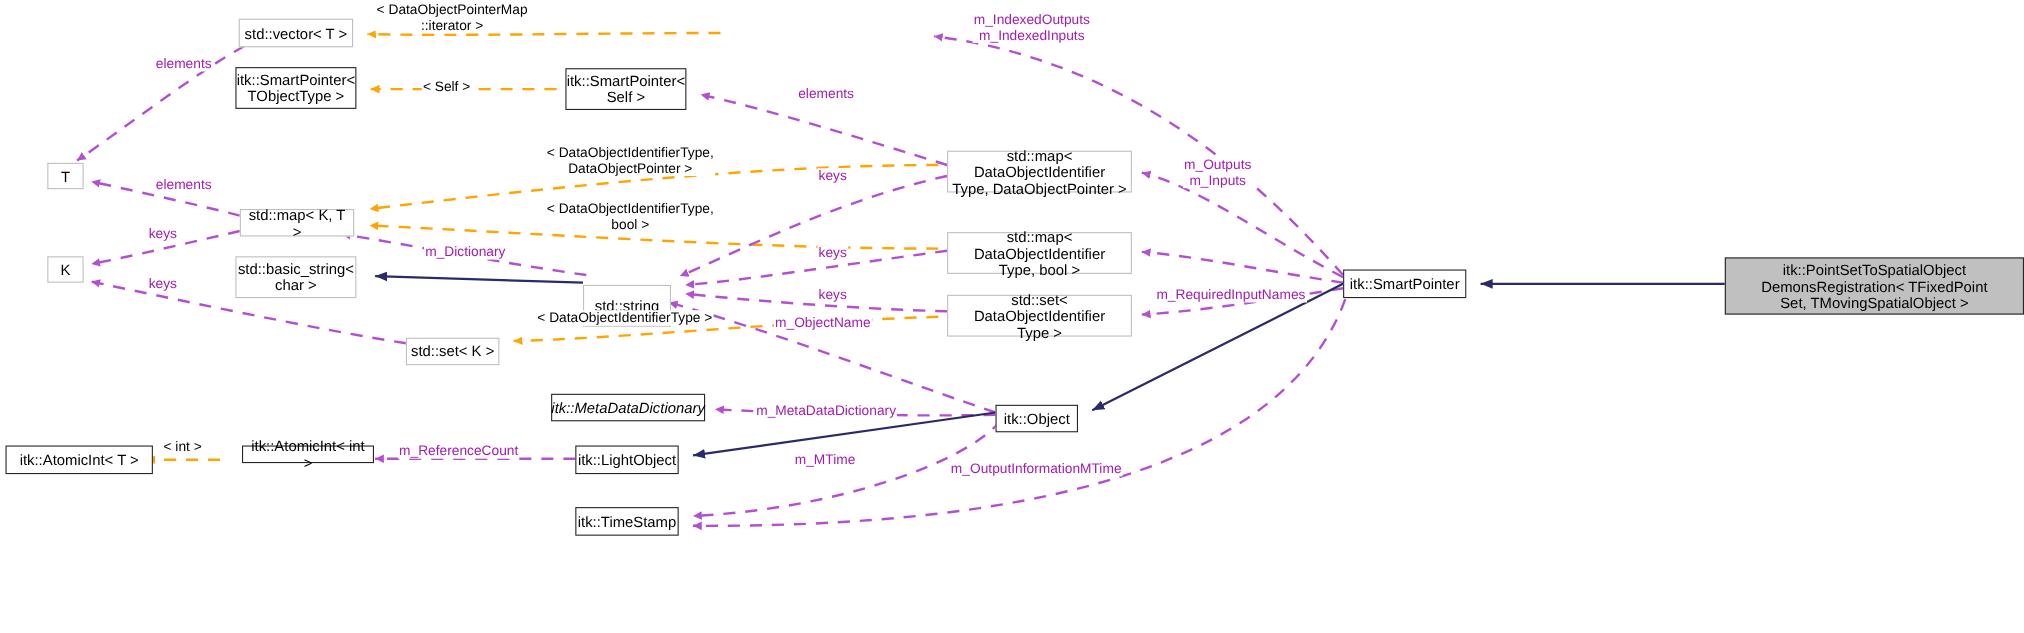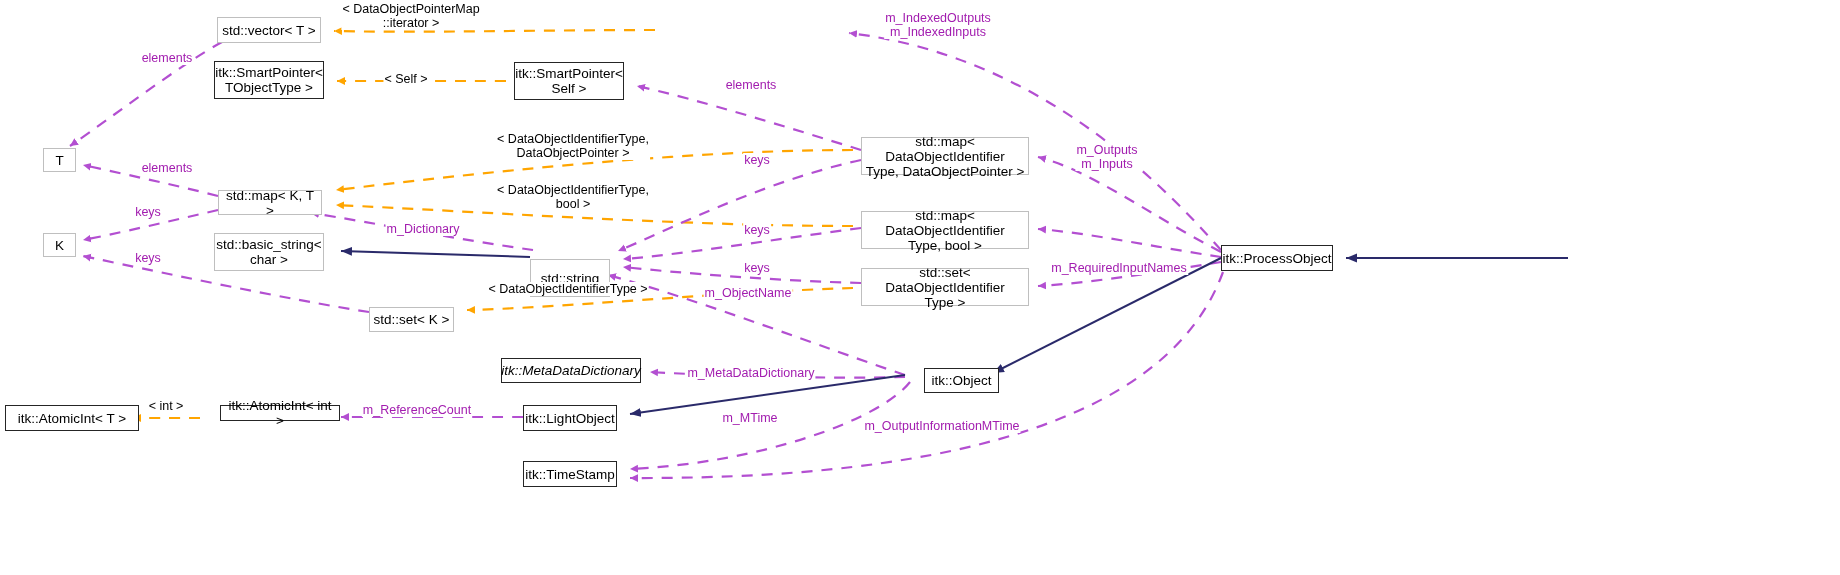--- a/index.html
+++ b/index.html
@@ -125,26 +125,29 @@
 char &gt;</div>
   <div class="node thin" style="left:369px;top:307px;width:85px;height:25px;">std::set&lt; K &gt;</div>
   <div class="node thin" style="left:530px;top:259px;width:80px;height:38px;">std::string</div>
   <div class="node thin" style="left:861px;top:137px;width:168px;height:38px;">std::map&lt; DataObjectIdentifier
 Type, DataObjectPointer &gt;</div>
   <div class="node thin" style="left:861px;top:211px;width:168px;height:38px;">std::map&lt; DataObjectIdentifier
 Type, bool &gt;</div>
   <div class="node thin" style="left:861px;top:268px;width:168px;height:38px;">std::set&lt; DataObjectIdentifier
 Type &gt;</div>
   <div class="node thick" style="left:501px;top:358px;width:140px;height:25px;font-style:italic;">itk::MetaDataDictionary</div>
-  <div class="node thick" style="left:924px;top:368px;width:75px;height:25px;">itk::Object</div>
+  <div class="node thick" style="left:905px;top:368px;width:75px;height:25px;">itk::Object</div>
   <div class="node thick" style="left:5px;top:405px;width:134px;height:26px;">itk::AtomicInt&lt; T &gt;</div>
   <div class="node thick" style="left:220px;top:405px;width:120px;height:16px;">itk::AtomicInt&lt; int &gt;</div>
   <div class="node thick" style="left:523px;top:405px;width:94px;height:26px;">itk::LightObject</div>
   <div class="node thick" style="left:523px;top:461px;width:94px;height:26px;">itk::TimeStamp</div>
-  <div class="node thick" style="left:1221px;top:245px;width:112px;height:26px;">itk::ProcessObject</div>
+  <div class="node thick" style="left:1221px;top:245px;width:112px;height:26px;">itk::SmartPointer</div>
+  <div class="node highlight" style="left:1568px;top:234px;width:272px;height:52px;">itk::PointSetToSpatialObject
+DemonsRegistration&lt; TFixedPoint
+Set, TMovingSpatialObject &gt;</div>
 
   <div class="edge-label tmpl" style="left:411px;top:2px;">&lt; DataObjectPointerMap
 ::iterator &gt;</div>
   <div class="edge-label tmpl" style="left:406px;top:72px;">&lt; Self &gt;</div>
   <div class="edge-label" style="left:938px;top:11px;">m_IndexedOutputs
 m_IndexedInputs</div>
   <div class="edge-label" style="left:751px;top:78px;">elements</div>
   <div class="edge-label" style="left:167px;top:51px;">elements</div>
   <div class="edge-label" style="left:167px;top:161px;">elements</div>
   <div class="edge-label" style="left:148px;top:205px;">keys</div>

